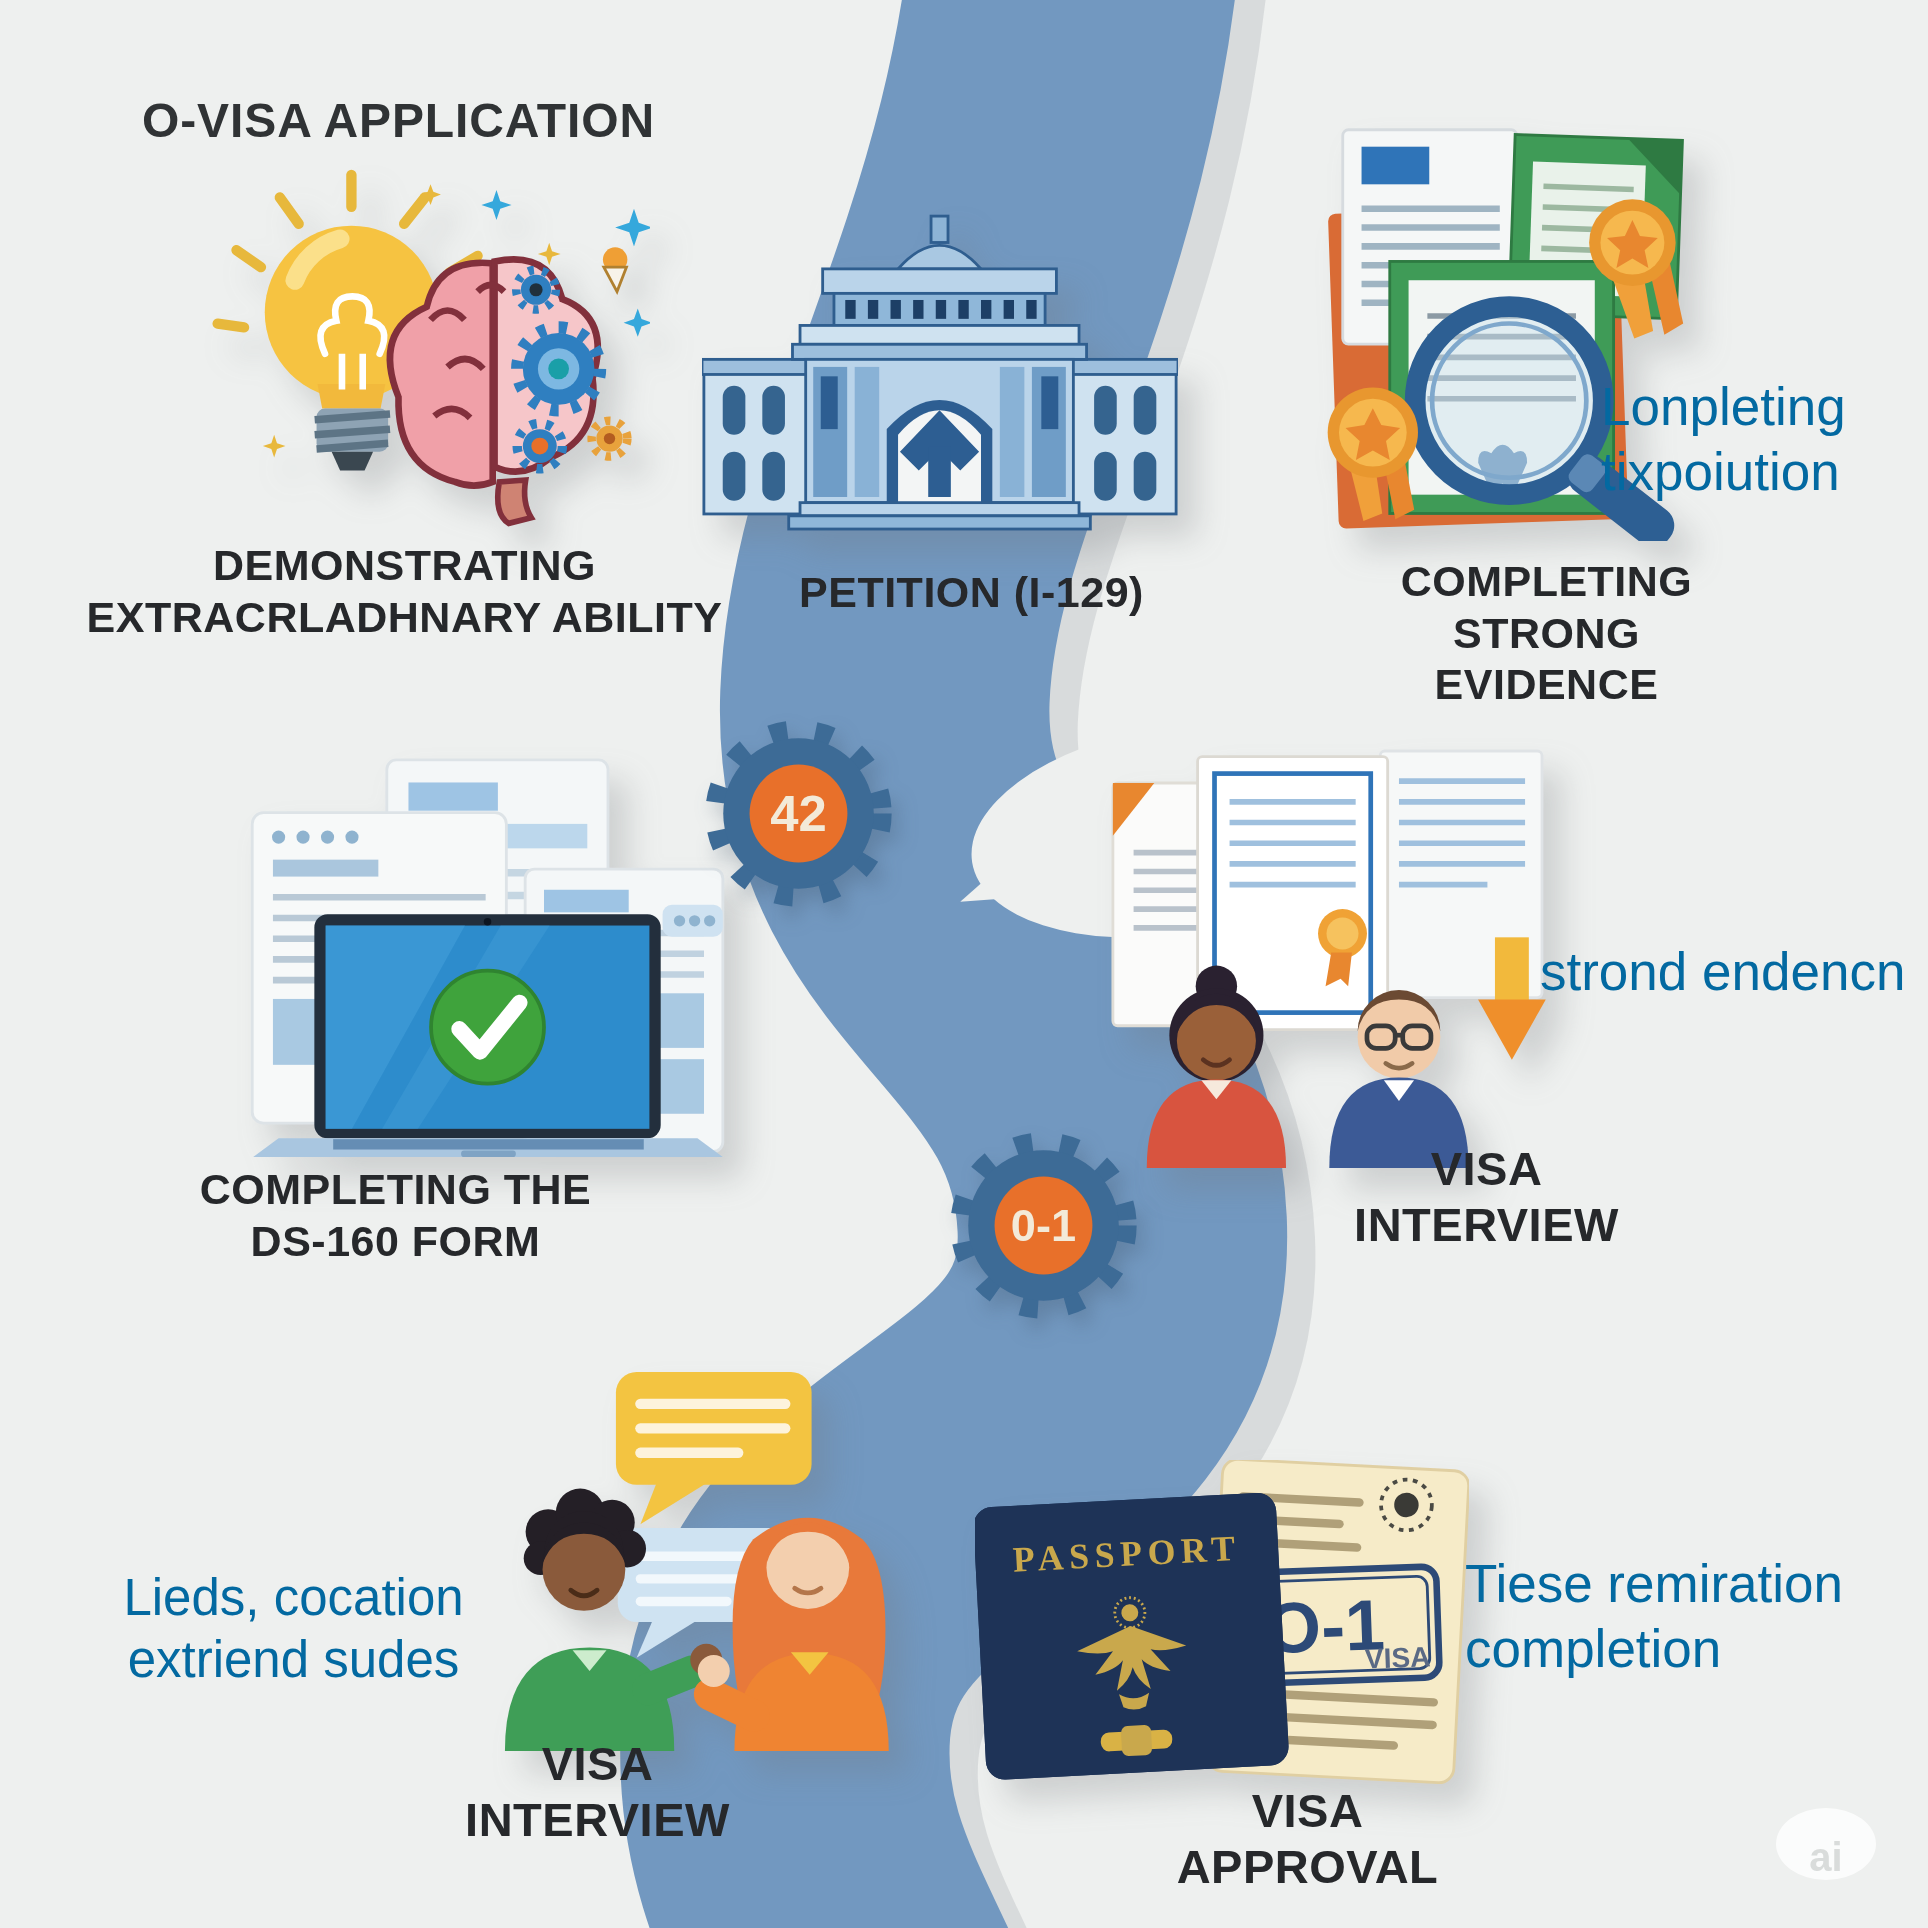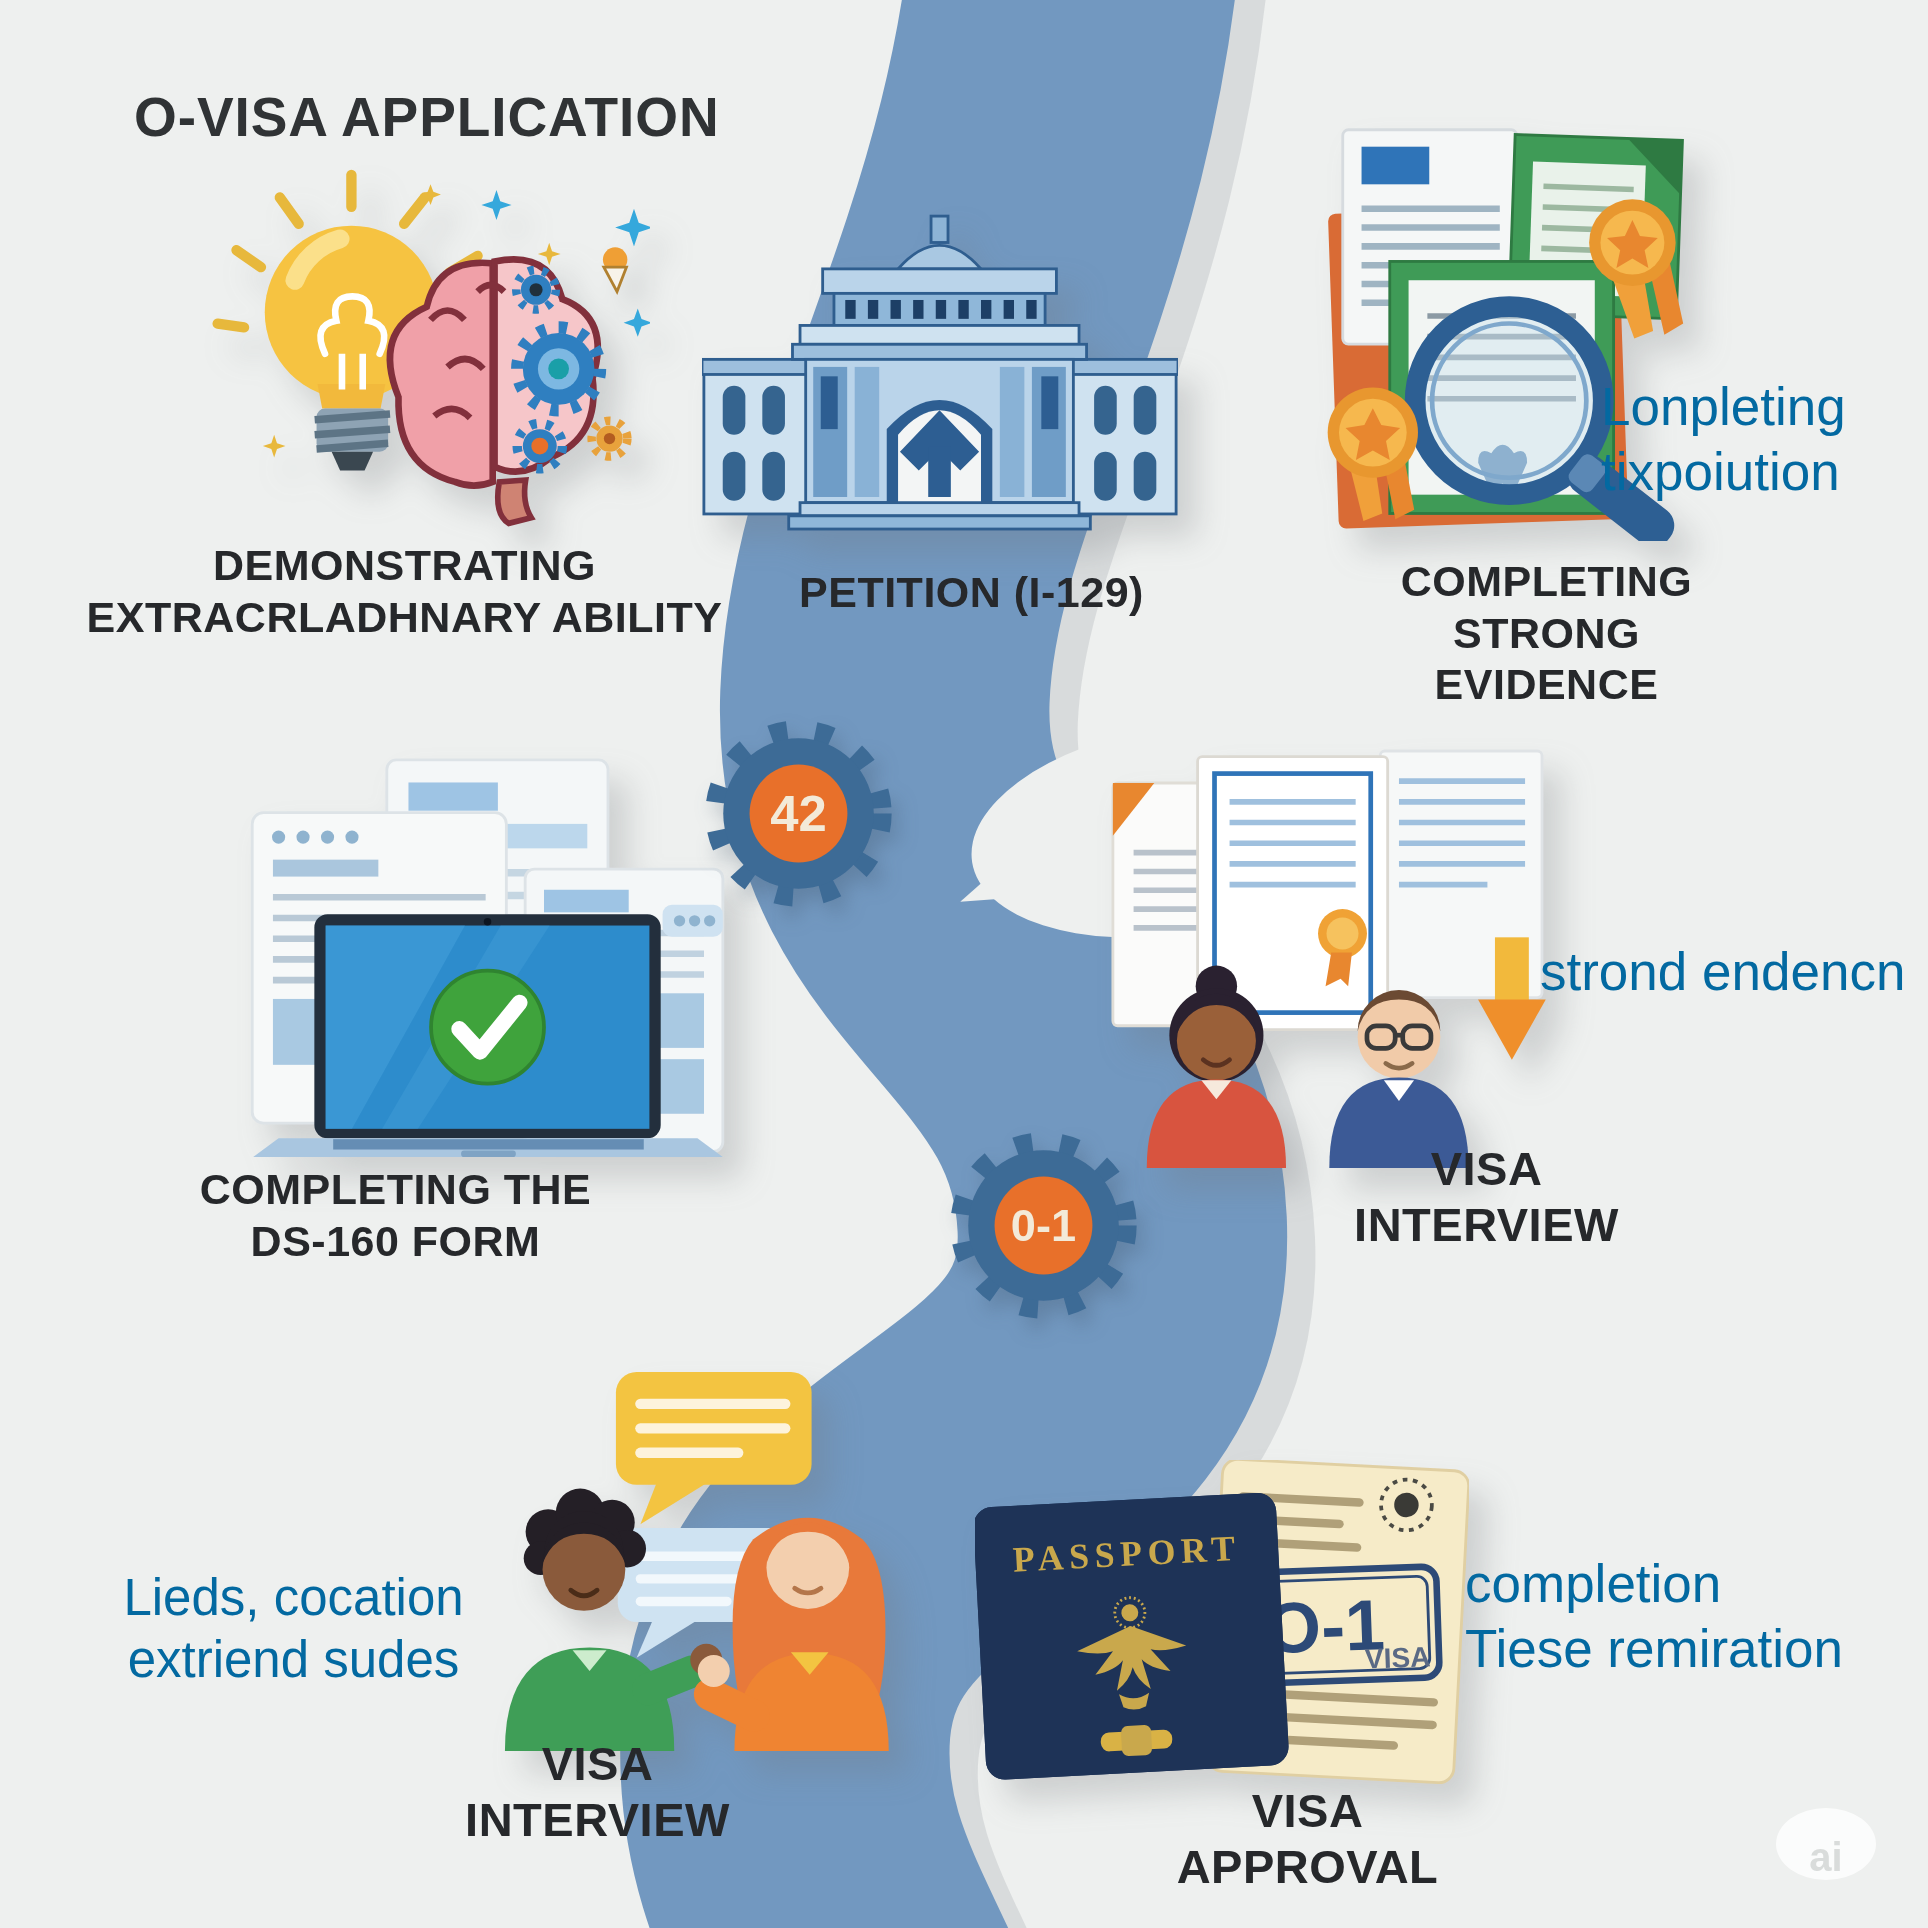--- a/index.html
+++ b/index.html
@@ -3,22 +3,22 @@
 <meta charset="utf-8">
 <style>
   html,body{margin:0;padding:0;background:#dfe1e1;}
   .canvas{
     position:relative;width:1928px;height:1928px;overflow:hidden;
     background:#eef0ef;
     font-family:"Liberation Sans", sans-serif;
   }
   .layer{position:absolute;left:0;top:0;}
   .title{
-    position:absolute;left:130px;top:81px;margin:4px;
-    font-size:55px;font-weight:800;letter-spacing:0.9px;color:#303335;
+    position:absolute;left:130px;top:81px;margin:12px;
+    font-size:48px;font-weight:800;letter-spacing:0.9px;color:#303335;
   }
   .caption{
     position:absolute;text-align:center;color:#26282b;
     font-weight:800;font-size:43px;line-height:1.2;letter-spacing:0.5px;
   }
   .caption span{display:block;}
   .side-note{
     position:absolute;color:#0369a1;font-weight:400;
     font-size:53px;line-height:1.22;
   }
@@ -475,22 +475,22 @@
   <div class="side-note centered" style="left:96px;top:1567px;width:395px;font-size:51px">
     <span>Lieds, cocation</span>
     <span>extriend sudes</span>
   </div>
 
   <div class="caption" style="left:409px;top:1736px;width:377px;font-size:47px">
     <span>VISA INTERVIEW</span>
   </div>
 
   <div class="side-note" style="left:1465px;top:1552px">
+    <span>Tiese remiration</span>
     <span>completion</span>
-    <span>Tiese remiration</span>
   </div>
 
   <div class="caption" style="left:1119px;top:1783px;width:377px;font-size:47px">
     <span>VISA APPROVAL</span>
   </div>
 
   <div class="watermark">
     <span>ai</span>
   </div>
 

